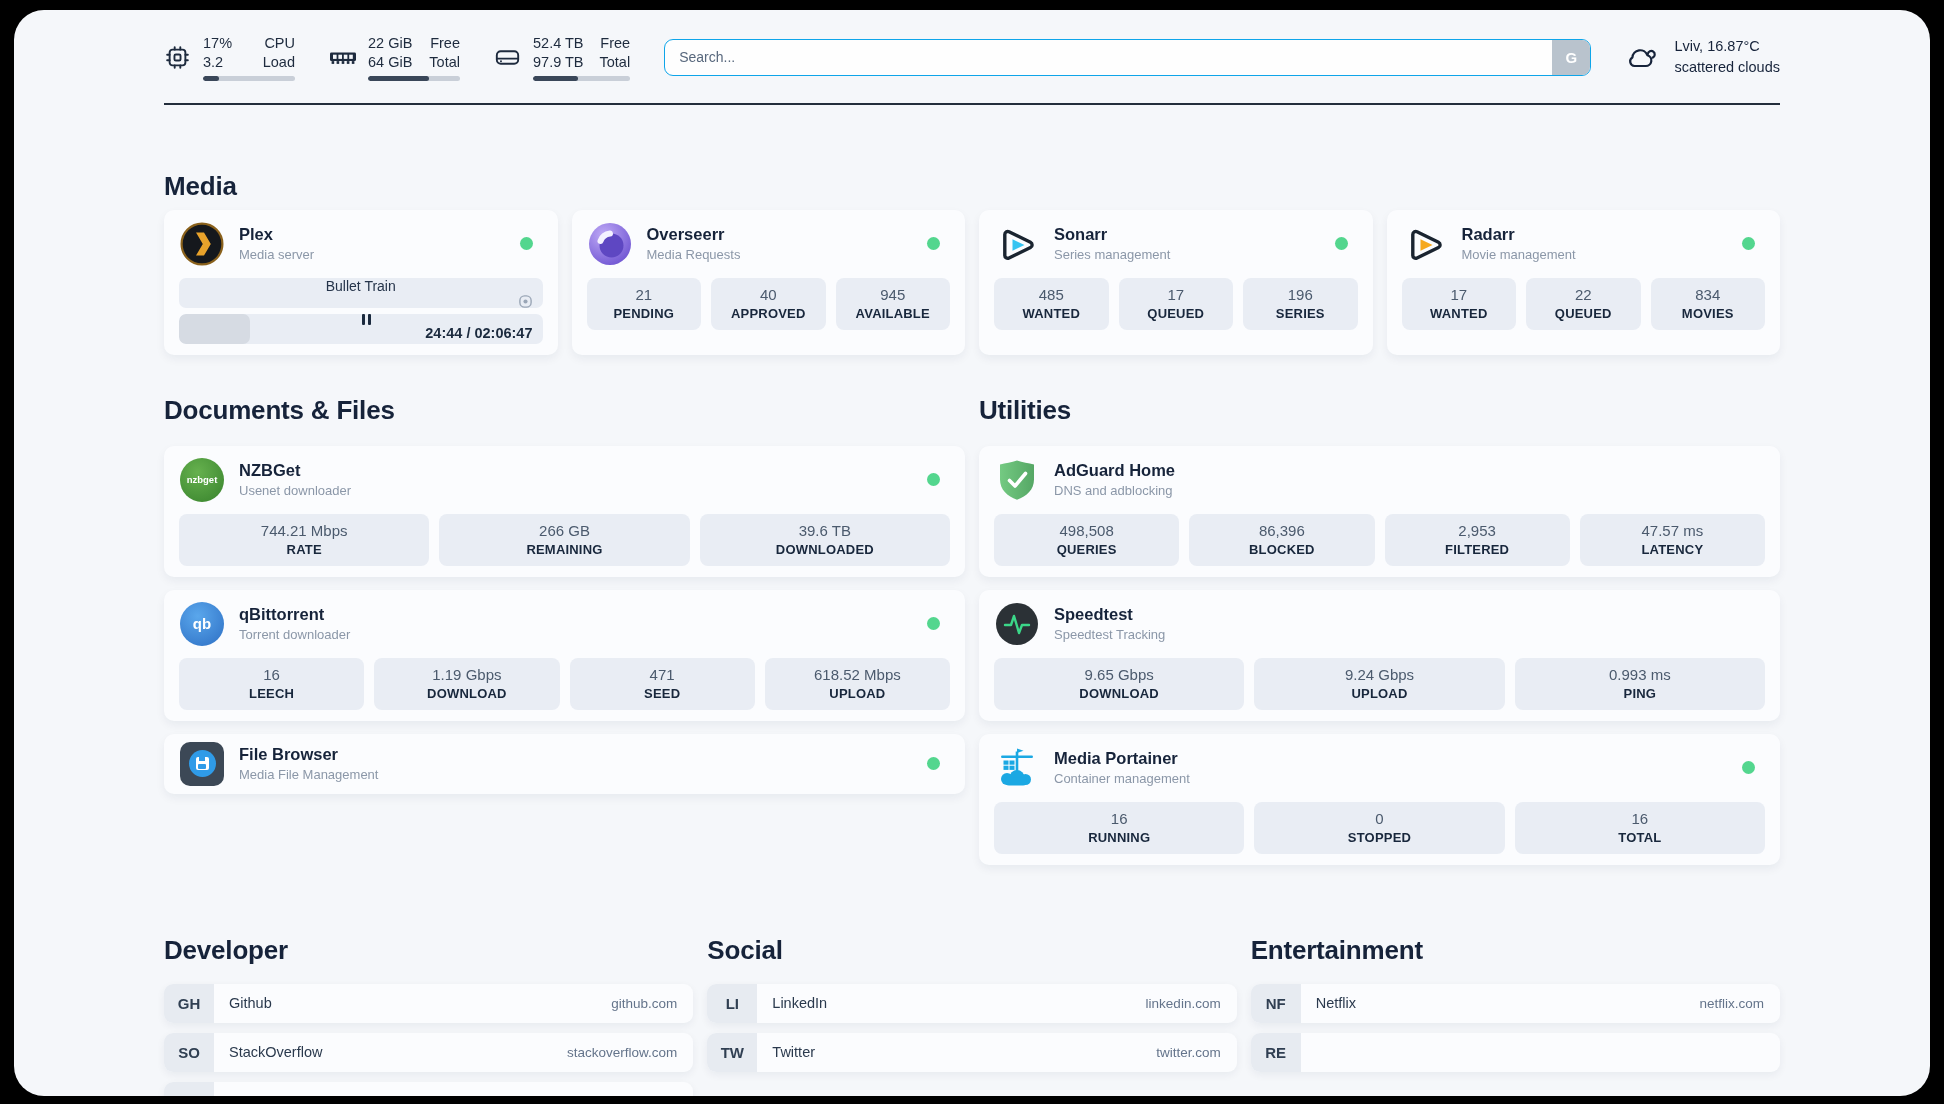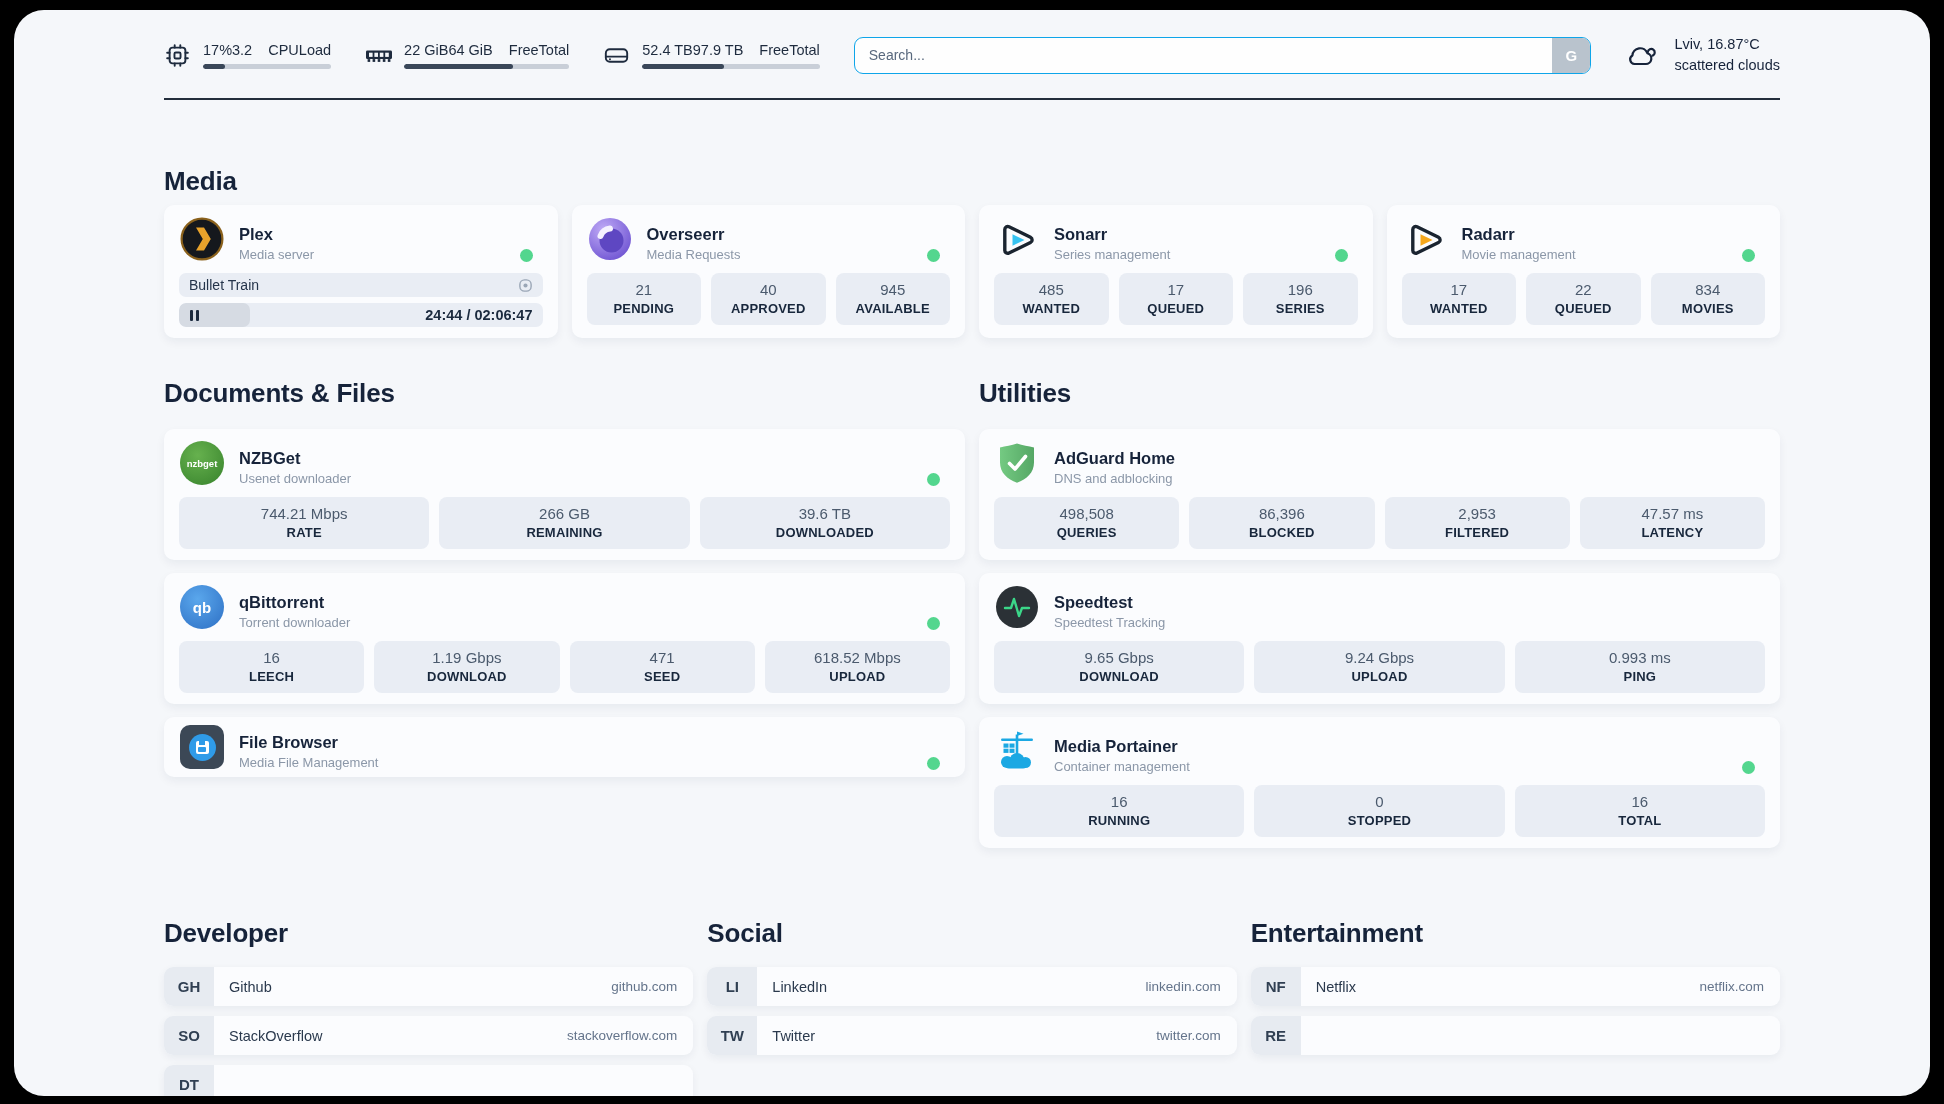--- a/index.html
+++ b/index.html
@@ -9,21 +9,21 @@
     position:absolute; left:14px; right:14px; top:10px; bottom:8px;
     background:#f5f7fa; border-radius:30px; padding:0 150px; overflow:hidden;
   }
   
   header { display:flex; align-items:center; padding-top:24px; }
   .sys-stats { display:flex; gap:34px; }
   .sys-stat { display:flex; align-items:center; gap:11px; }
   .sys-icon { display:flex; width:28px; flex:none; }
   .sys-body { display:flex; flex-direction:column; gap:4px; min-width:92px; }
   .sys-rows { display:flex; justify-content:space-between; gap:16px; }
-  .sys-col { display:flex; flex-direction:row; font-size:14.5px; line-height:1.3; color:#1e2b3e; font-weight:500; }
+  .sys-col { display:flex; flex-direction:column; font-size:14.5px; line-height:1.3; color:#1e2b3e; font-weight:500; }
   .sys-col.right { text-align:right; }
   .sys-bar { height:5px; border-radius:3px; background:#c9cfd8; overflow:hidden; }
   .sys-fill { height:100%; background:#3a4759; border-radius:3px; }
   .search { flex:1; margin:0 34px; position:relative; }
   .search input {
     width:100%; height:37px; border:1px solid #0ea5e9; border-radius:9px;
     background:#fefefe; padding:0 52px 0 14px; font-size:14px; color:#1e2b3e;
     font-family:"Liberation Sans", sans-serif; outline:none;
   }
   .search input::placeholder { color:#58687d; }
@@ -43,35 +43,35 @@
   .col h2 { margin-bottom:20px; }
   .col .card + .card { margin-top:13px; }
   .grid3 { display:grid; grid-template-columns:repeat(3,1fr); gap:14px; margin-top:70px; }
   
   .card {
     background:#fbfcfe; border-radius:10px; padding:11px 15px;
     box-shadow:0 4px 10px rgba(25,39,60,0.06); display:flex; flex-direction:column; gap:11px;
     cursor:pointer;
   }
   .card.compact { padding:7px 15px; }
-  .card-head { display:flex; align-items:flex-end; gap:14px; }
+  .card-head { display:flex; align-items:center; gap:14px; }
   .app-icon { width:46px; height:46px; flex:none; display:flex; align-items:center; justify-content:center; }
   .app-meta { display:flex; flex-direction:column; gap:3px; }
   .app-title { font-size:16.5px; font-weight:700; color:#16233a; }
   .app-sub { font-size:13px; color:#8b97a8; font-weight:500; }
   .status-dot { margin-left:auto; margin-right:10px; width:13px; height:13px; border-radius:50%; background:#53d68e; flex:none; }
   .stats { display:flex; gap:10px; }
   .stat { flex:1; background:#e9edf4; border-radius:8px; padding:8px 4px 9px; text-align:center; }
   .stat-value { font-size:15px; color:#4b5a6d; font-weight:500; }
   .stat-label { font-size:13px; font-weight:700; color:#18273c; margin-top:3px; letter-spacing:0.2px; }
   
   .plex-rows { display:flex; flex-direction:column; gap:6px; }
   .plex-row {
-    background:#e9edf4; border-radius:7px; height:24px; display:flex; align-items:center;
-    padding:0 10px; font-size:14px; color:#25344a; font-weight:500; position:relative;
+    background:#e9edf4; border-radius:7px; height:30px; display:flex; align-items:center;
+    padding:0 10px; font-size:14px; color:#25344a; font-weight:500; position:relative;flex-direction:column;
   }
   .np-icon { margin-left:auto; display:flex; cursor:pointer; }
   .plex-player { padding:0; overflow:hidden; }
   .plex-progress { position:absolute; left:0; top:0; bottom:0; background:#d6dbe3; border-radius:7px; }
   .pause { display:flex; gap:3px; margin-left:11px; position:relative; cursor:pointer; }
   .pause i { display:block; width:3px; height:11px; background:#1b2a3e; border-radius:1px; }
   .plex-time { margin-left:auto; margin-right:10px; position:relative; font-size:14.5px; font-weight:700; color:#1b2a3e; }
   
   .icon-circle { width:44px; height:44px; border-radius:50%; display:flex; align-items:center; justify-content:center; }
   .icon-circle.nzb { background:radial-gradient(circle at 40% 32%, #66b14e, #37822c); color:#fff; font-size:9.5px; font-weight:700; }

